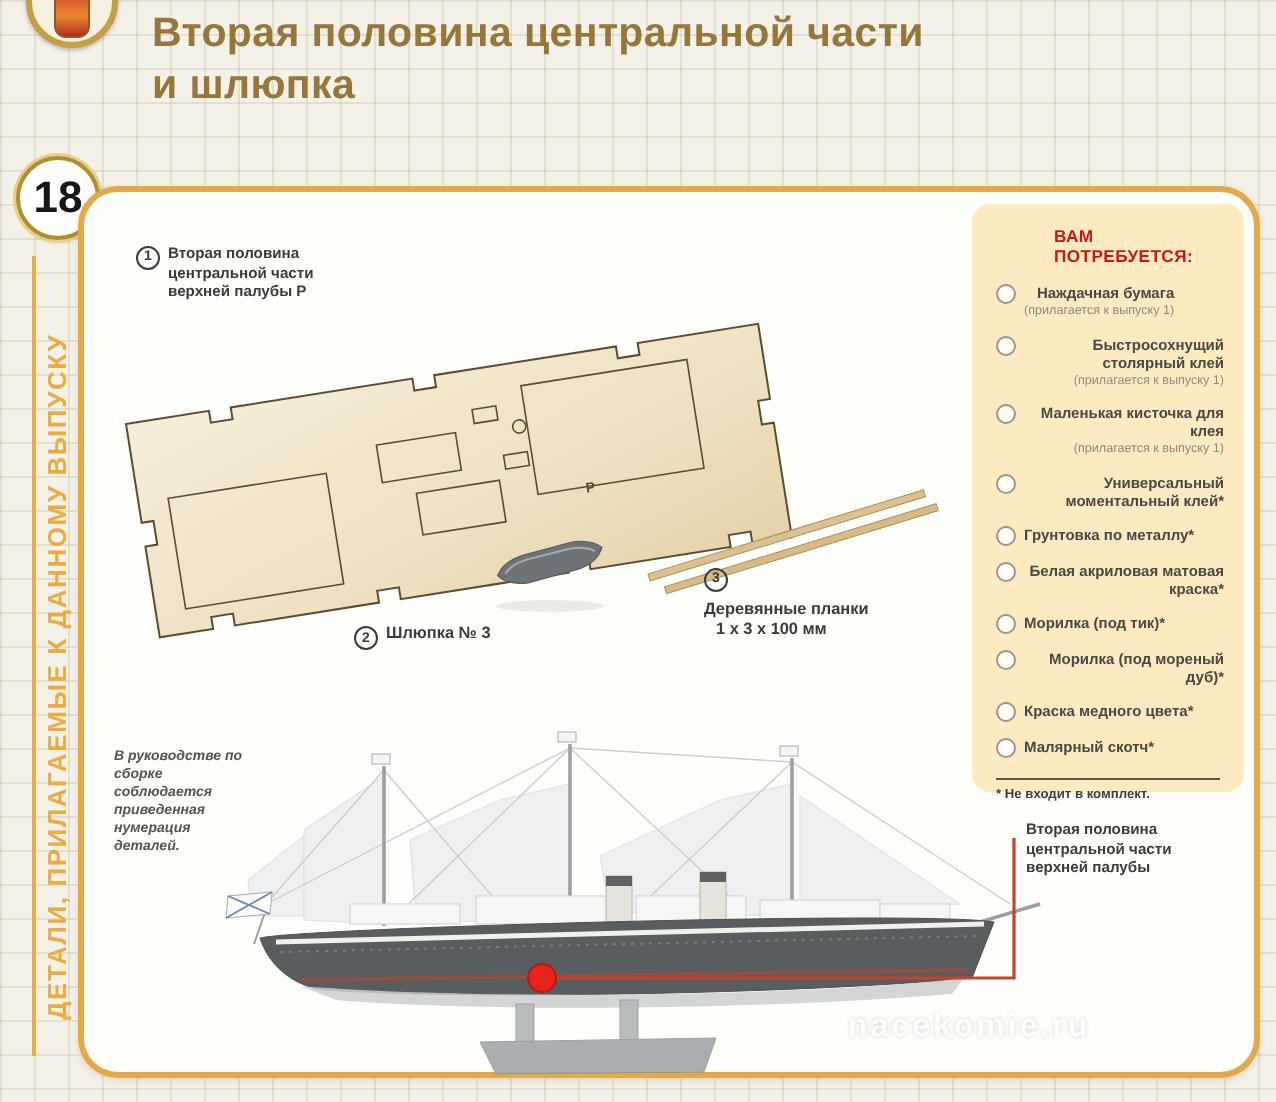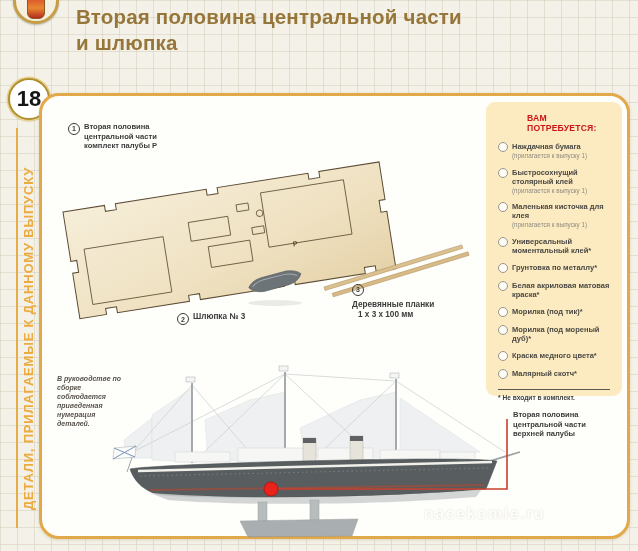--- a/index.html
+++ b/index.html
@@ -33,21 +33,21 @@
   .lbl1{left:68px;top:122px;font-size:7.6px;line-height:9.6px;}
   .lbl2{left:177px;top:312px;font-size:8.2px;}
   .lbl3{left:352px;top:283px;font-size:8.2px;line-height:10px;flex-direction:column;}
   .lbl3 .sz{display:block;padding-left:6px;}
   
   .reqbox{position:absolute;left:486px;top:102px;width:136px;height:294px;background:#fcebc1;
     border-radius:9px;padding:11px 10px 8px 12px;box-sizing:border-box;}
   .reqtitle{color:#cc1616;font-size:8.6px;font-weight:bold;letter-spacing:.2px;margin-bottom:9px;padding-left:29px;}
   .reqitem{display:flex;gap:4px;margin-bottom:8px;}
   .radio{flex:0 0 auto;width:8px;height:8px;border:1px solid #9a958a;border-radius:50%;background:#fffdf8;margin-top:0px;}
-  .reqtext{font-size:7.5px;line-height:9px;font-weight:bold;color:#4a4843;}
+  .reqtext{font-size:7.5px;line-height:9px;font-weight:bold;color:#4a4843;text-align:right;}
   .reqnote{display:block;font-size:6.3px;line-height:7.5px;font-weight:normal;color:#8f8b81;margin-top:1px;}
   .reqsep{border-top:1px solid #5a574f;margin:10px 2px 4px 0;}
   .reqfoot{font-size:6.6px;font-weight:bold;color:#3f3d38;}
   
   .note{position:absolute;left:57px;top:374px;width:66px;font-size:7px;line-height:9px;
     font-style:italic;font-weight:bold;color:#57524b;}
   .callout-label{position:absolute;left:513px;top:410px;font-size:7.6px;line-height:9.6px;
     font-weight:bold;color:#3c3c3c;}
   .watermark{position:absolute;left:424px;top:505px;width:200px;font-size:16px;font-weight:bold;
     letter-spacing:1.5px;color:rgba(255,255,255,.95);text-shadow:0 0 2px rgba(170,165,150,.45);}
@@ -171,21 +171,21 @@
     </g>
     <polyline points="278,489 507,489 507,419" fill="none" stroke="#c8402e" stroke-width="1.6"></polyline>
     <circle cx="271" cy="489" r="7" fill="#e8231c" stroke="#b5170f" stroke-width="1"></circle>
   </svg>
 
   <div class="lbl lbl1">
     <span class="circ">1</span>
     <span>
       <span class="line">Вторая половина</span>
       <span class="line">центральной части</span>
-      <span class="line">комплект палубы Р</span>
+      <span class="line">верхней палубы Р</span>
     </span>
   </div>
 
   <div class="lbl lbl2">
     <span class="circ">2</span>
     <span>Шлюпка № 3</span>
   </div>
 
   <div class="lbl lbl3">
     <span class="circ">3</span>

